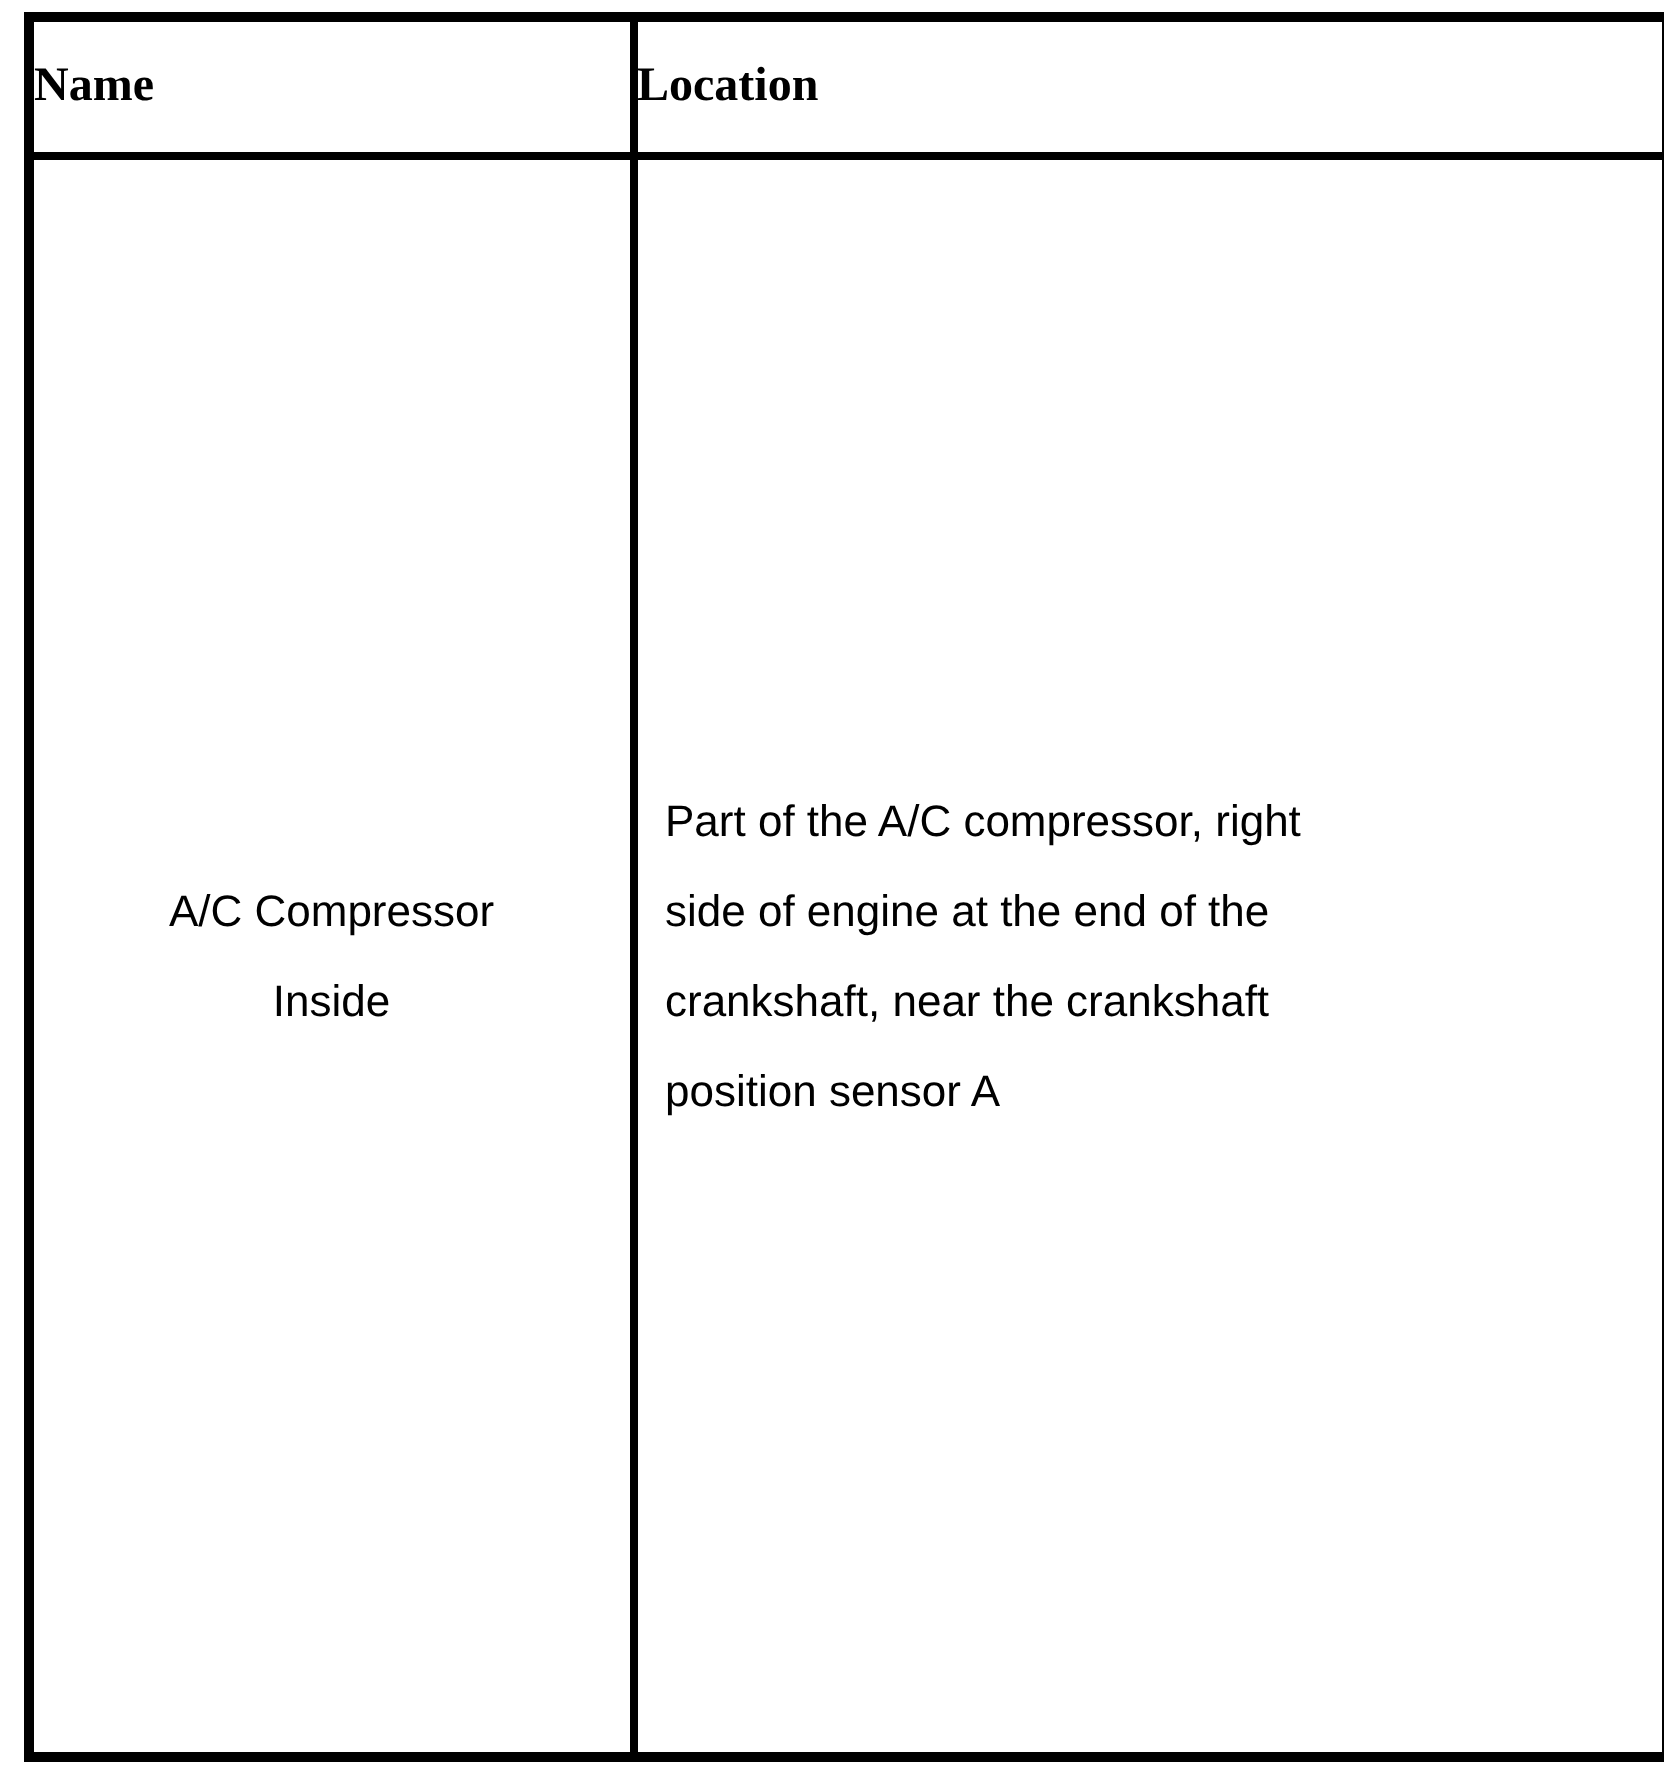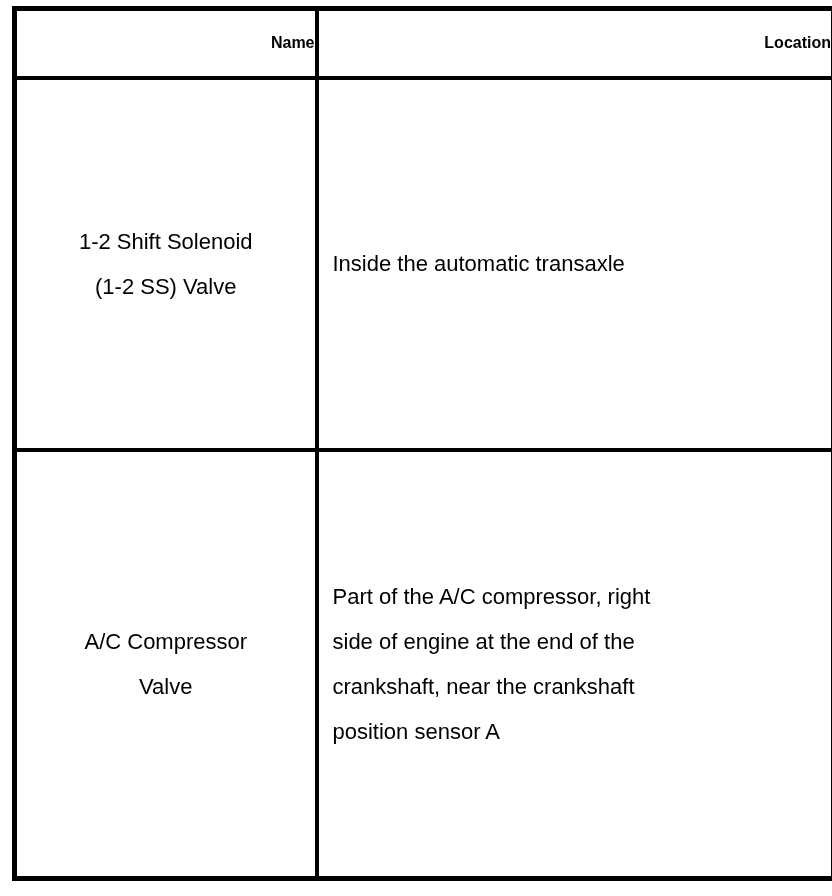--- a/index.html
+++ b/index.html
@@ -32,25 +32,26 @@
   table.spec-table {
     border-width: 5px;
   }
   col.col-name { width: 302px; }
   col.col-location { width: 517px; }
   tr.header-row { height: 69px; }
   tr.row-1 { height: 257px; }
   tr.row-2 { height: 248px; }
   tr.row-3 { height: 296px; }
   th.header-cell {
-    font-size: 16px;
+    font-size: 24px;
     font-weight: bold;
-    text-align: right;
+    text-align: left;
     vertical-align: middle;
     padding: 0;
+    font-family: Liberation Serif, serif;
   }
   td.name-cell {
     font-size: 22px;
     text-align: center;
     vertical-align: middle;
     line-height: 45px;
     white-space: pre-line;
     padding: 0 6px;
   }
   td.location-cell {
@@ -71,28 +72,23 @@
       <col class="col-name">
       <col class="col-location">
     </colgroup>
     <thead>
       <tr class="header-row">
         <th class="header-cell">Name</th>
         <th class="header-cell">Location</th>
       </tr>
     </thead>
     <tbody>
-      <tr class="row-1">
-        <td class="name-cell">1-2 Shift Solenoid
-(1-2 SS) Valve</td>
-        <td class="location-cell">Inside the automatic transaxle</td>
-      </tr>
       <tr class="row-3">
         <td class="name-cell">A/C Compressor
-Valve</td>
+Inside</td>
         <td class="location-cell">Part of the A/C compressor, right
 side of engine at the end of the
 crankshaft, near the crankshaft
 position sensor A</td>
       </tr>
     </tbody>
   </table>
 </div>
 
 </body></html>

